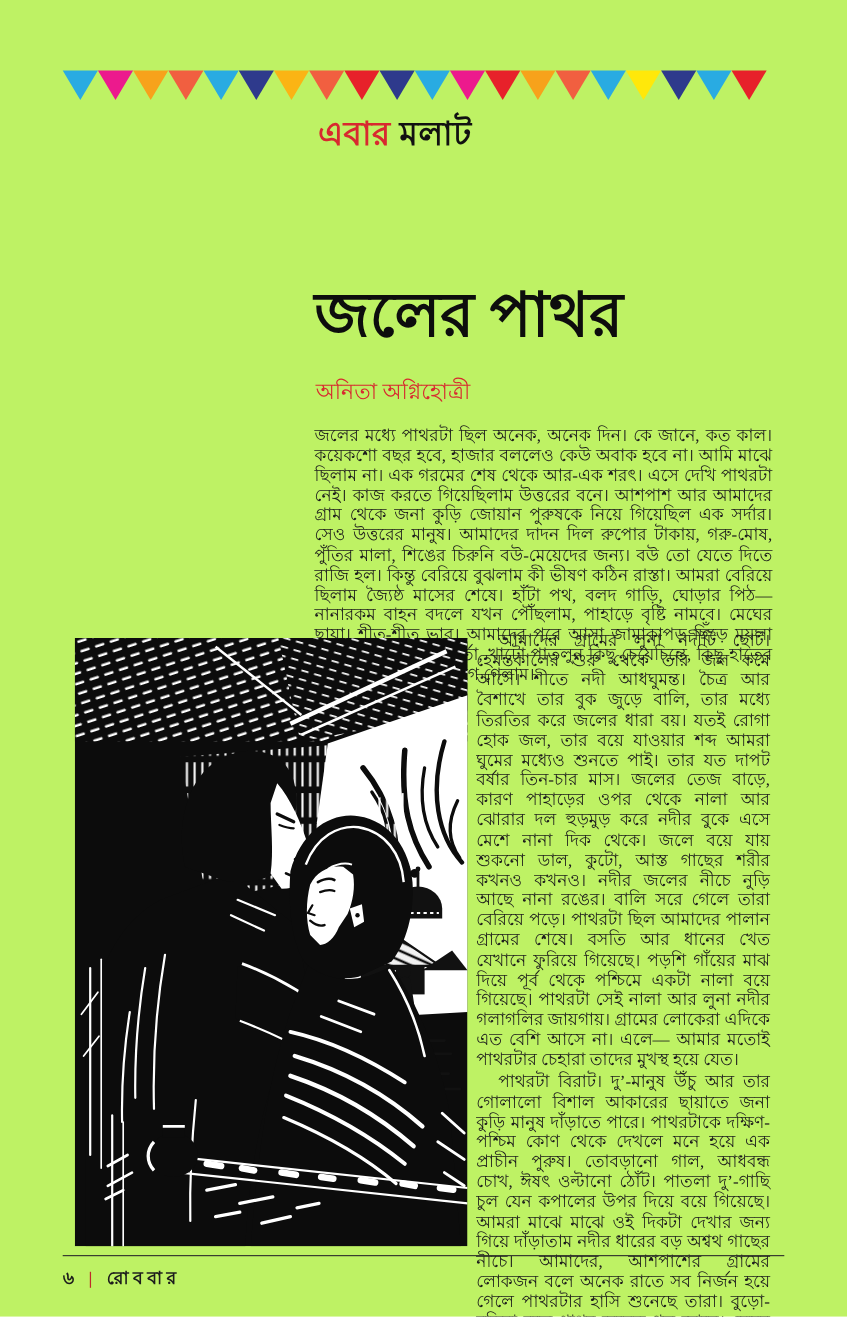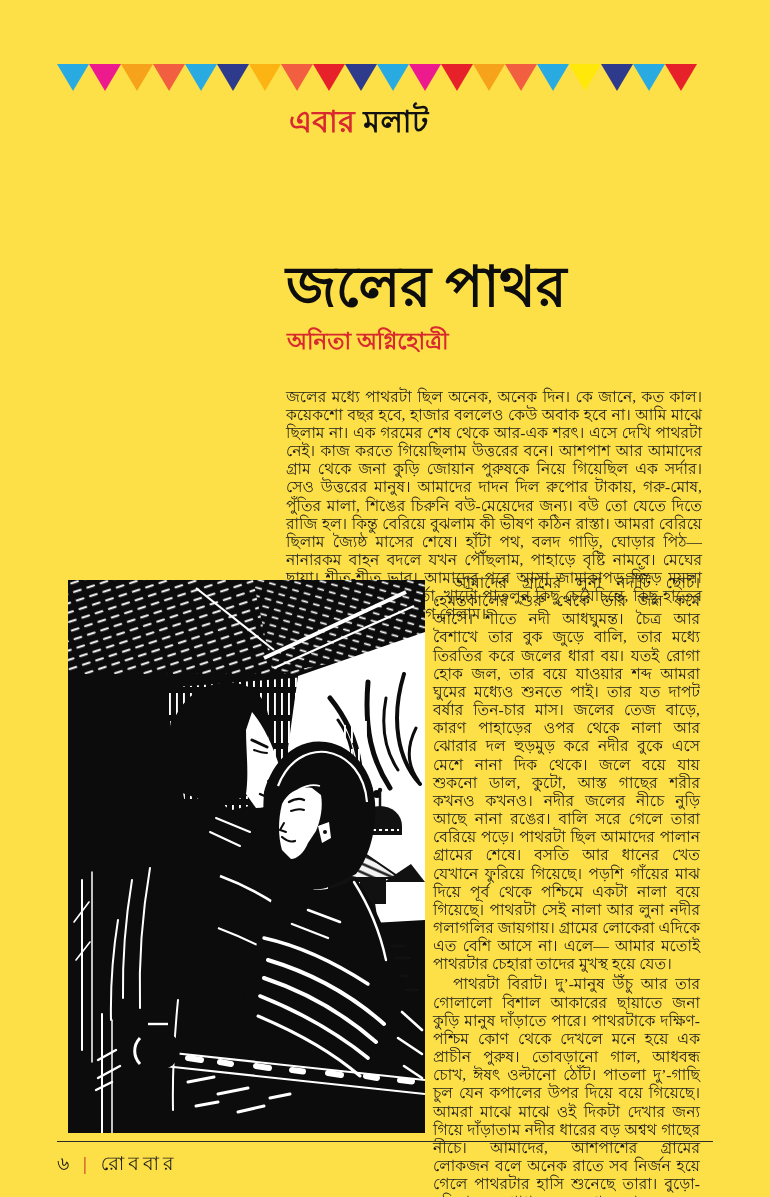--- a/index.html
+++ b/index.html
@@ -1,44 +1,44 @@
 <!DOCTYPE html>
 <html><head>
 <meta charset="utf-8">
 <title>Magazine Page</title>
 <style>
   html,body{margin:0;padding:0;background:#fff;}
-  .page{position:relative;width:770px;height:1197px;background:#fde047;overflow:hidden;
+  .page{position:relative;width:770px;height:1197px;background:#bef264;overflow:hidden;
         font-family:"Liberation Serif","DejaVu Serif",serif;color:#1c1c1c;}
   
   .banner{position:absolute;left:57px;top:64px;width:656px;height:28px;display:flex;}
   .pennant{width:0;height:0;border-left:16.4px solid transparent;border-right:16.4px solid transparent;
            border-top:27px solid #000;flex:0 0 auto;}
   
   .kicker{position:absolute;left:289px;top:98px;font-size:30px;font-weight:700;letter-spacing:.5px;
           font-family:"Liberation Serif",serif;}
   .kicker .red{color:#d8292f;}
   .kicker .blk{color:#111;}
   
   .title{position:absolute;left:286px;top:252px;font-size:56px;line-height:1.25;font-weight:700;color:#0d0d0d;
          font-family:"Liberation Serif",serif;}
-  .author{position:absolute;left:287px;top:323px;font-size:23px;font-weight:700;color:#d8292f;}
+  .author{position:absolute;left:287px;top:341px;font-size:20px;font-weight:400;color:#d8292f;}
   
   .para1{position:absolute;left:286px;top:388px;width:416px;font-size:15.5px;line-height:18.1px;
          text-align:justify;color:#1c1c1c;}
   .col2{position:absolute;left:431px;top:572px;width:271px;font-size:15.5px;line-height:18.15px;
         text-align:justify;color:#1c1c1c;}
   .col2 p{margin:2px;}
   .col2 p.indent{text-indent:20px;}
   
   .art{position:absolute;left:68px;top:580px;width:357px;height:553px;}
   .art svg{display:block;width:357px;height:553px;}
   
   .footrule{position:absolute;left:57px;top:1141px;width:656px;height:0;border-top:1.5px solid #2b2b2b;}
-  .footer{position:absolute;left:57px;top:1149px;font-size:19px;color:#1c1c1c;letter-spacing:1px;}
+  .footer{position:absolute;left:57px;top:1149px;font-size:16px;color:#1c1c1c;letter-spacing:1px;font-weight:bold;}
   .footer .sep{color:#c02a2a;padding:0 7px;}
   .footer .mag{letter-spacing:4px;}
 </style>
 </head>
 <body>
 
 <div class="page">
 
   <div class="banner">
       <div class="pennant" style="border-top-color: rgb(41, 171, 226);"></div>

